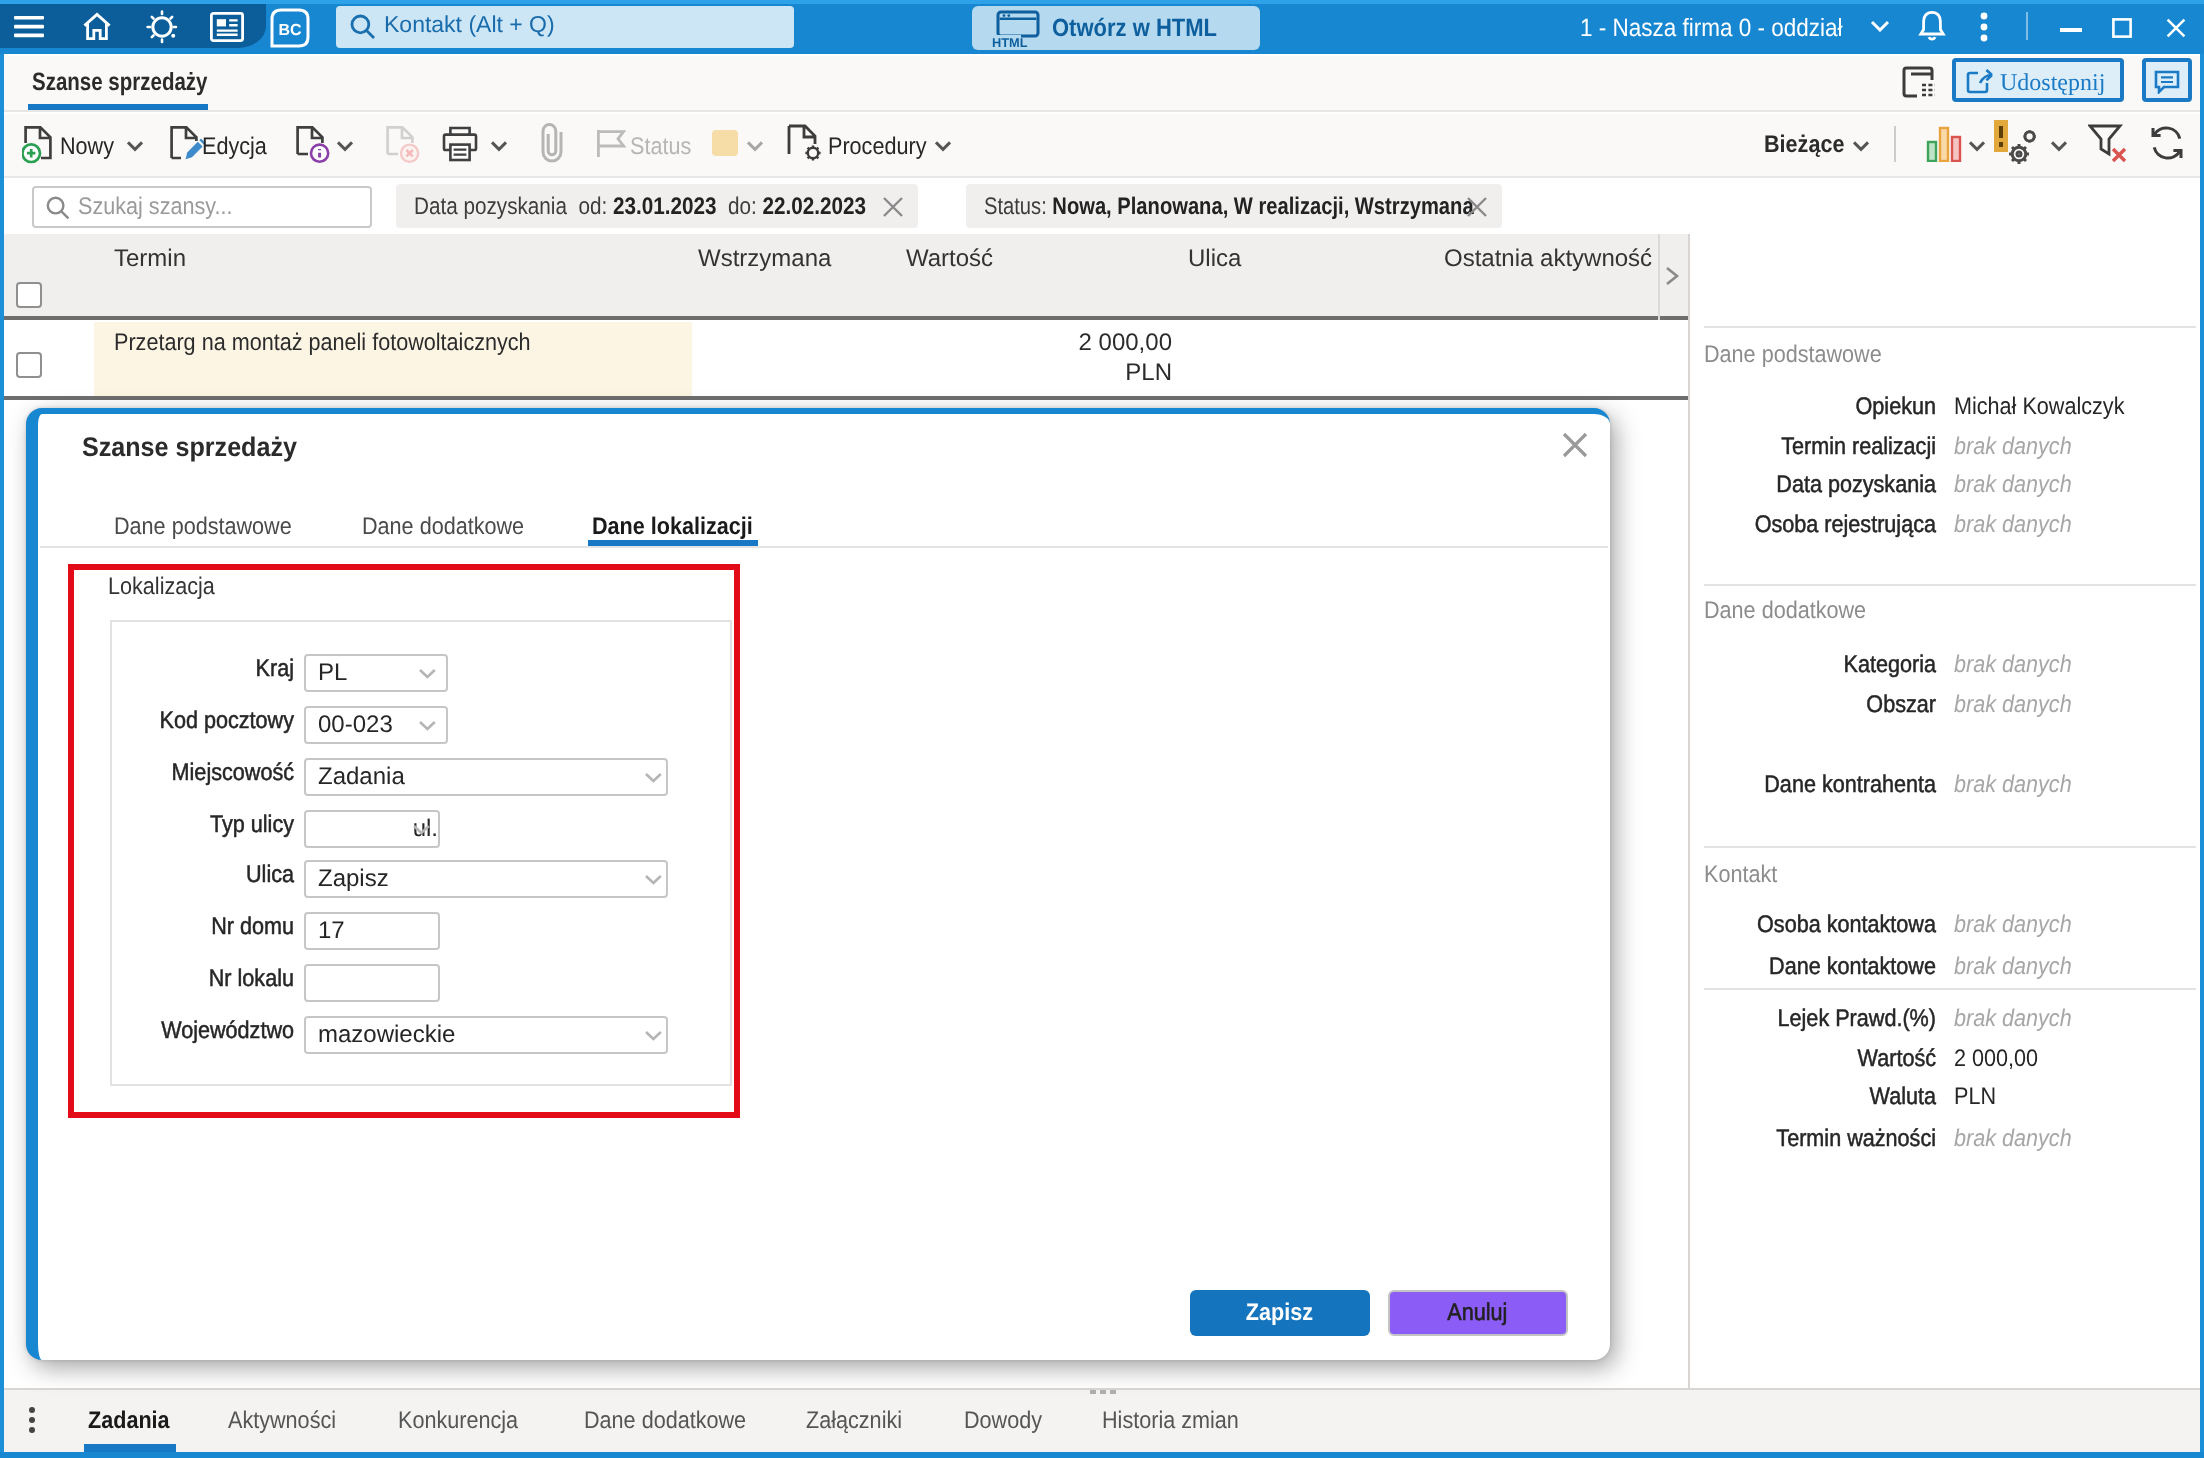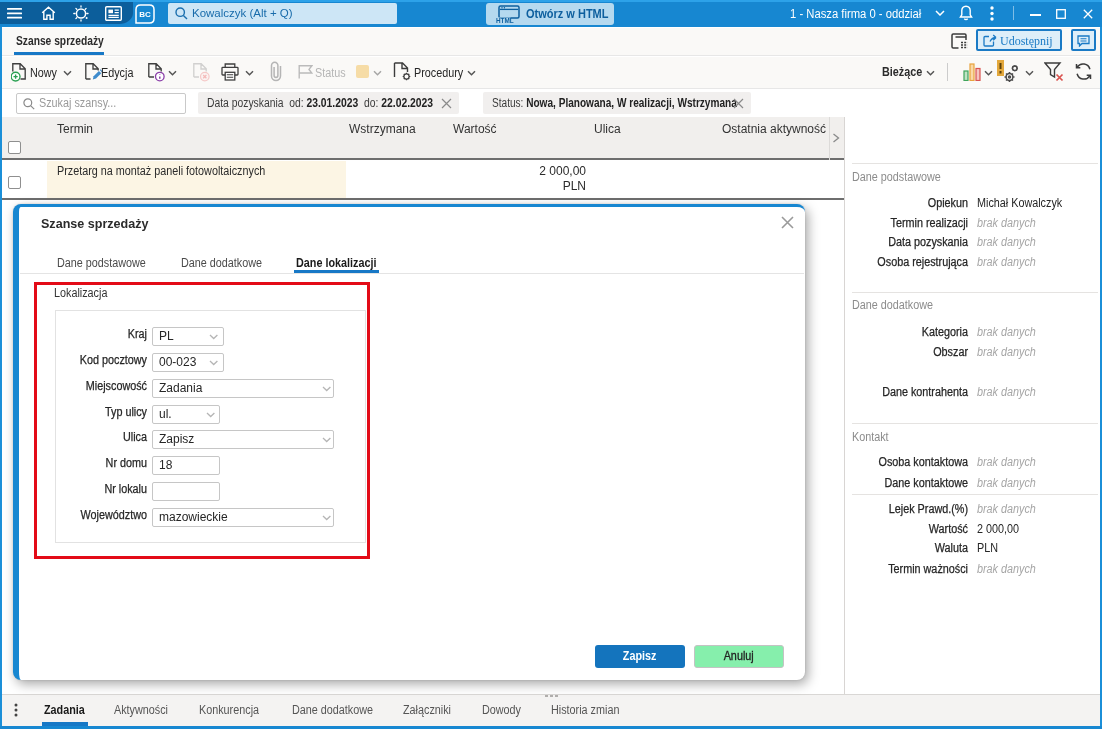--- a/index.html
+++ b/index.html
@@ -5,21 +5,21 @@
 *{margin:0;padding:0;box-sizing:border-box;}
 div,span{white-space:nowrap;}
 html,body{width:1102px;height:729px;overflow:hidden;}
 body{font-family:"Liberation Sans",sans-serif;position:relative;background:#fff;font-size:12px;color:#262626;}
 .abs{position:absolute;}
 svg{display:block;}
 
 #topbar{position:absolute;left:0;top:0;width:1102px;height:27px;background:#1787d1;border-top:2px solid #2da2e9;}
 #topbar-dark{position:absolute;left:0;top:0;width:133px;height:22px;background:#0c5e9b;border-bottom-right-radius:14px 11px;}
 #searchbox{position:absolute;left:168px;top:3px;width:229px;height:21px;background:#cde6f6;border-radius:2px;color:#196cab;font-size:11.5px;line-height:21px;}
-#htmlbtn{position:absolute;left:486px;top:3px;width:128px;height:22px;background:#b5d9ef;border-radius:3px;color:#0d5f9e;font-weight:bold;font-size:12.5px;line-height:22px;}
+#htmlbtn{position:absolute;left:486px;top:3px;width:144px;height:22px;background:#b5d9ef;border-radius:3px;color:#0d5f9e;font-weight:bold;font-size:12.5px;line-height:22px;}
 .row2{position:absolute;left:2px;top:28px;width:1098px;height:28px;background:#faf9f7;border-bottom:1px solid #e7e7e7;}
 .toolbar{position:absolute;left:2px;top:57px;width:1098px;height:32px;background:#faf9f7;border-bottom:1px solid #e7e7e7;}
 .filterrow{position:absolute;left:2px;top:90px;width:1098px;height:27px;background:#fff;}
 .thead{position:absolute;left:2px;top:117px;width:842px;height:43px;background:#f1efed;border-bottom:2px solid #6e6e6e;}
 .datarow{position:absolute;left:2px;top:160px;width:842px;height:40px;background:#fff;border-bottom:2px solid #6e6e6e;}
 .checkbox{position:absolute;width:13px;height:13px;background:#fff;border:1px solid #8f8f8f;border-radius:2px;}
 .panel{position:absolute;left:844px;top:117px;width:256px;height:577px;background:#fff;border-left:1px solid #d8d5d3;}
 .bottombar{position:absolute;left:2px;top:694px;width:1098px;height:32px;background:#f4f3f2;border-top:1px solid #d9d7d5;}
 
 #bl{position:absolute;left:0;top:27px;width:2px;height:699px;background:#1b8fd8;}
@@ -68,21 +68,21 @@
 <svg class="abs" style="left:105px;top:6px;" width="17" height="15" viewBox="0 0 17 15">
     <rect x=".7" y=".7" width="15.6" height="13.6" rx="1" fill="none" stroke="#fff" stroke-width="1.4"></rect>
     <rect x="3.4" y="3.6" width="4.6" height="3.6" fill="#fff"></rect>
     <path d="M9.6 4.2 H13.8 M9.6 6.6 H13.8 M3.4 9.3 H13.8 M3.4 11.4 H13.8" stroke="#fff" stroke-width="1.2"></path>
   </svg>
 <svg class="abs" style="left:135px;top:4px;" width="20" height="20" viewBox="0 0 20 20">
     <path d="M5.5 1 H14.5 Q19 1 19 5.5 V14.5 Q19 19 14.5 19 H1 V5.5 Q1 1 5.5 1 Z" fill="none" stroke="#fff" stroke-width="1.5"></path>
     <text x="10" y="13.4" font-size="8" font-weight="bold" fill="#fff" text-anchor="middle" font-family="Liberation Sans">BC</text>
   </svg>
 <div id="searchbox">
-    <span style="position:absolute;left:24px;top:0;">Kowalczyk (Alt + Q)</span>
+    <span style="position:absolute;left:24px;top:0;">Kontakt (Alt + Q)</span>
 <svg class="abs" style="left:7px;top:4px;" width="13" height="13" viewBox="0 0 13 13">
       <circle cx="5.2" cy="5.2" r="4.2" fill="none" stroke="#1a6fae" stroke-width="1.4"></circle>
       <path d="M8.4 8.4 L12 12" stroke="#1a6fae" stroke-width="1.4"></path>
     </svg>
   </div>
 <div id="htmlbtn">
     <span style="position:absolute;left:40px;top:0;transform:scaleX(.88);transform-origin:0 50%;">Otwórz w HTML</span>
 <svg class="abs" style="left:10px;top:2px;" width="24" height="19" viewBox="0 0 24 19">
       <rect x="3" y="1" width="20" height="12" rx="1.5" fill="none" stroke="#0d5f9e" stroke-width="1.5"></rect>
       <path d="M3.8 4.4 H22.2" stroke="#0d5f9e" stroke-width="1.3"></path>
@@ -353,25 +353,25 @@
 <div class="abs" style="left:34px;top:282px;width:336px;height:277px;border:3px solid #e30b17;"></div>
 <div class="abs t9" style="left:54px;top:286px;color:#333;">Lokalizacja</div>
 <div class="abs" style="left:55px;top:310px;width:311px;height:233px;border:1px solid #e2e2e2;"></div>
 <div class="lbl ml" style="top:328px;">Kraj</div>
 <div class="input" style="left:152px;top:327px;width:72px;">PL</div>
 <div class="lbl ml" style="top:354px;">Kod pocztowy</div>
 <div class="input" style="left:152px;top:353px;width:72px;">00-023</div>
 <div class="lbl ml" style="top:380px;">Miejscowość</div>
 <div class="input" style="left:152px;top:379px;width:182px;">Zadania</div>
 <div class="lbl ml" style="top:406px;">Typ ulicy</div>
-<div class="input" style="left:152px;top:405px;width:68px;">ul.</div>
+<div class="input" style="left:152px;top:405px;width:68px;text-align:right;">ul.</div>
 <div class="lbl ml" style="top:431px;">Ulica</div>
 <div class="input" style="left:152px;top:430px;width:182px;">Zapisz</div>
 <div class="lbl ml" style="top:457px;">Nr domu</div>
-<div class="input" style="left:152px;top:456px;width:68px;">18</div>
+<div class="input" style="left:152px;top:456px;width:68px;">17</div>
 <div class="lbl ml" style="top:483px;">Nr lokalu</div>
 <div class="input" style="left:152px;top:482px;width:68px;"></div>
 <div class="lbl ml" style="top:509px;">Województwo</div>
 <div class="input" style="left:152px;top:508px;width:182px;">mazowieckie</div>
 <svg class="abs ccar" style="left:209px;top:334px;">
     <use href="#ccr"></use>
   </svg>
 <svg class="abs ccar" style="left:209px;top:360px;">
     <use href="#ccr"></use>
   </svg>
@@ -388,21 +388,21 @@
     <use href="#ccr"></use>
   </svg>
 <svg width="0" height="0" style="position:absolute;">
     <defs>
       <g id="ccr">
         <path d="M1 1 L4.7 4.5 L8.4 1" fill="none" stroke="#b5b5b5" stroke-width="1.3"></path>
       </g>
     </defs>
   </svg>
 <div class="abs" style="left:595px;top:645px;width:90px;height:23px;background:#1474bd;border-radius:3px;color:#fff;font-weight:bold;text-align:center;line-height:23px;"><span style="display:inline-block;transform:scaleX(.9);">Zapisz</span></div>
-<div class="abs" style="left:694px;top:645px;width:90px;height:23px;background:#86efac;border:1px solid #c3c3c3;border-radius:3px;color:#222;text-align:center;line-height:21px;"><span style="display:inline-block;transform:scaleX(.9);-webkit-text-stroke:.3px #222;">Anuluj</span></div>
+<div class="abs" style="left:694px;top:645px;width:90px;height:23px;background:#8b5cf6;border:1px solid #c3c3c3;border-radius:3px;color:#222;text-align:center;line-height:21px;"><span style="display:inline-block;transform:scaleX(.9);-webkit-text-stroke:.3px #222;">Anuluj</span></div>
 
 <svg class="abs" style="left:545px;top:695px;" width="14" height="3" viewBox="0 0 14 3">
     <g fill="#b0aeac">
       <rect x="0" y="0" width="3" height="2"></rect>
       <rect x="5" y="0" width="3" height="2"></rect>
       <rect x="10" y="0" width="3" height="2"></rect>
     </g>
   </svg>
 
 </body></html>

